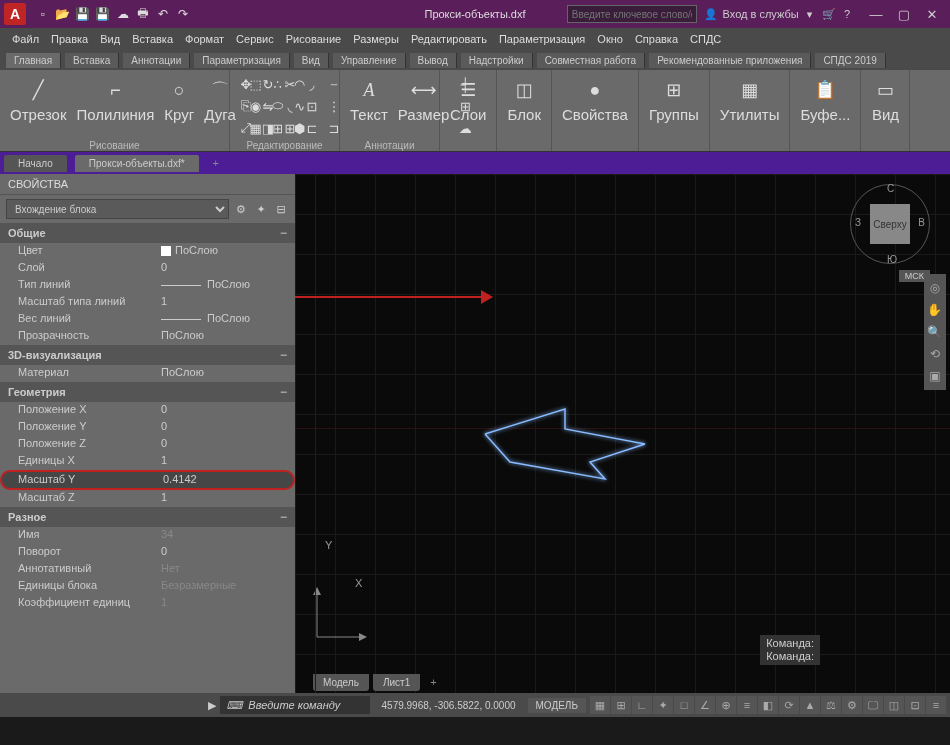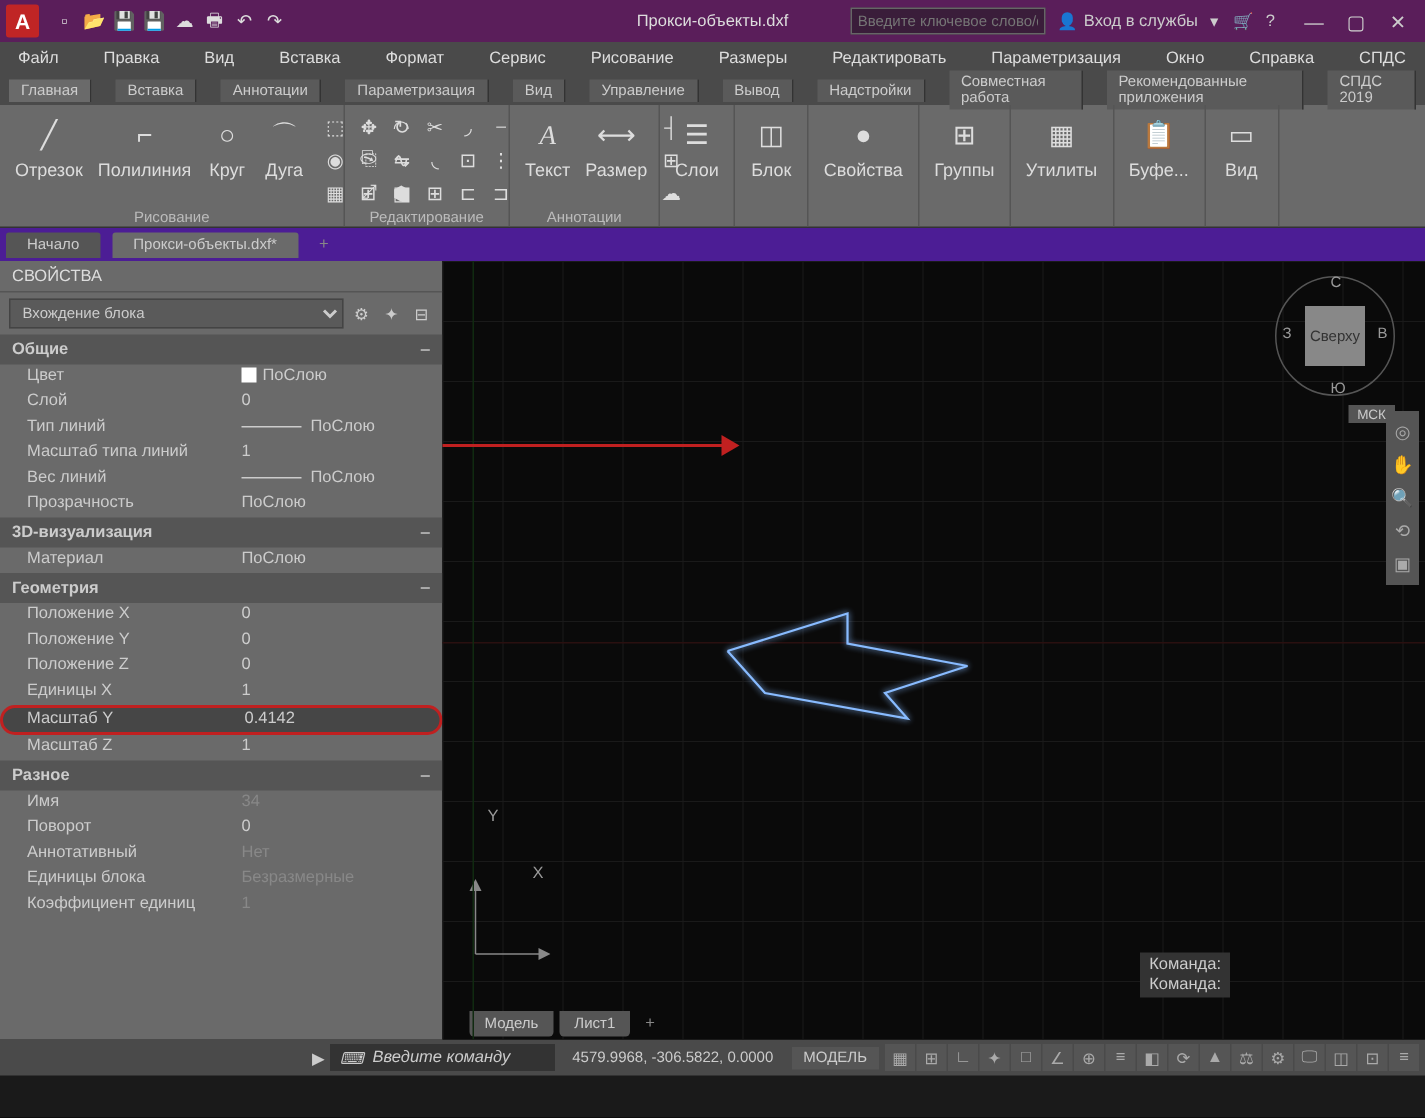--- a/index.html
+++ b/index.html
@@ -6,30 +6,30 @@
 body{background:#1a1a1a;width:950px;height:745px;overflow:hidden}
 .titlebar{background:#5a1e5a;height:28px;display:flex;align-items:center;padding:0 4px;position:relative}
 .app-logo{width:22px;height:22px;background:#c02525;display:flex;align-items:center;justify-content:center;font-size:14px;font-weight:bold;color:#fff;border-radius:2px}
 .qat{display:flex;gap:2px;margin-left:8px}
 .qat-btn{width:18px;height:18px;display:flex;align-items:center;justify-content:center;color:#ddd;font-size:12px}
 .title-text{position:absolute;left:50%;transform:translateX(-50%);color:#ddd;font-size:11px}
 .search-box{background:#3a1d3a;border:1px solid #666;height:18px;width:130px;padding:0 4px;color:#999;font-size:10px;margin-left:auto}
 .user-area{display:flex;gap:4px;margin-left:8px;align-items:center}
 .win-controls{display:flex;gap:0;margin-left:12px}
 .win-btn{width:28px;height:24px;display:flex;align-items:center;justify-content:center;color:#ccc;font-size:13px}
-.menubar{background:#4a4a4a;height:22px;display:flex;align-items:center;padding:0 6px;gap:18px}
+.menubar{background:#4a4a4a;height:22px;display:flex;align-items:center;padding:0 6px;gap:0}
 .menu-item{padding:2px 6px;color:#ddd;font-size:11px}
-.tabbar{background:#4a4a4a;height:20px;display:flex;align-items:center;padding:0 6px;gap:16px}
+.tabbar{background:#4a4a4a;height:20px;display:flex;align-items:center;padding:0 6px;gap:4px}
 .tab{padding:2px 8px;color:#ccc;font-size:10px;background:#5a5a5a;border-right:1px solid #333}
 .tab.active{background:#6a6a6a}
 .ribbon{background:#6a6a6a;height:82px;display:flex;border-bottom:1px solid #333}
 .ribbon-panel{border-right:1px solid #555;padding:4px 6px;display:flex;flex-direction:column;justify-content:space-between}
 .ribbon-big{display:flex;flex-direction:column;align-items:center;gap:2px;padding:2px 4px}
 .ribbon-big-icon{width:28px;height:28px;display:flex;align-items:center;justify-content:center;font-size:18px;color:#ddd}
-.ribbon-label{font-size:12px;color:#ddd;text-align:left}
+.ribbon-label{font-size:15px;color:#ddd;text-align:left}
 .ribbon-panel-label{font-size:10px;color:#bbb;text-align:center;padding-top:2px}
 .ribbon-small{width:20px;height:20px;display:flex;align-items:center;justify-content:center;font-size:13px;color:#ddd}
 .doc-tabs{background:#4c1d95;height:22px;display:flex;align-items:center;padding:0 4px;gap:8px}
 .doc-tab{background:#555;padding:3px 14px;color:#ccc;font-size:10px;border-radius:2px 2px 0 0}
 .doc-tab.active{background:#6a6a6a}
 .main{display:flex;height:519px;background:#000}
 .props-panel{width:295px;background:#6a6a6a;display:flex;flex-direction:column}
 .props-title{padding:4px 8px;color:#ddd;font-size:11px;border-bottom:1px solid #555}
 .props-header{display:flex;padding:4px 6px;gap:4px;align-items:center}
 .props-select{flex:1;background:#5a5a5a;border:1px solid #444;height:20px;padding:0 4px;color:#ccc;font-size:10px}

